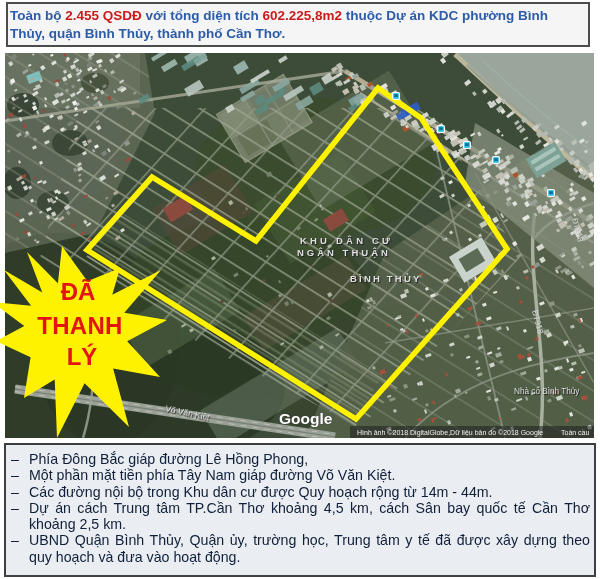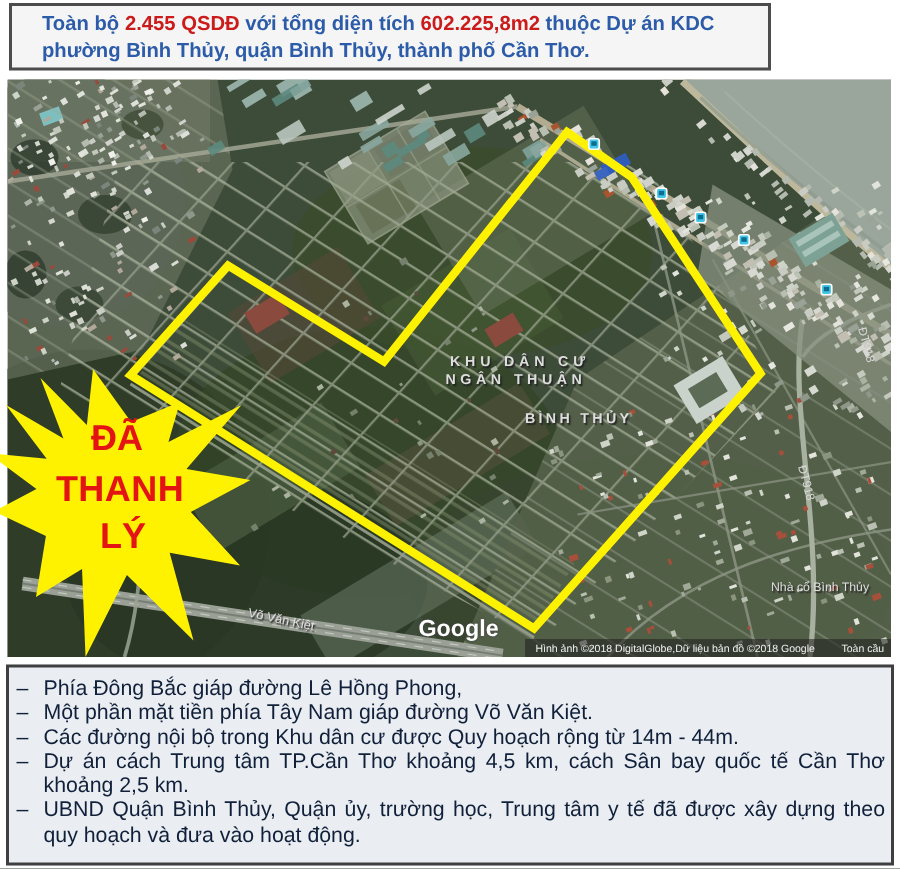--- a/index.html
+++ b/index.html
@@ -5,21 +5,21 @@
   html,body { margin:0; padding:0; }
   body { width:600px; height:579px; position:relative; background:#ffffff;
          font-family:"Liberation Sans", sans-serif; overflow:hidden; }
   .abs { position:absolute; }
   .fitem { position:relative; padding-left:18px; text-align:justify; }
   .fitem .dash { position:absolute; left:0; top:0; }
 </style>
 </head>
 <body>
 
-<div class="abs" style="left:6px; top:2px; width:508px; height:45px; box-sizing:border-box; background:#f5f5f5; border:2px solid #4c4c4c; padding:3px 4px 0 20px; font-size:13.5px; font-weight:bold; line-height:18px; color:#2c5ca9;">
+<div class="abs" style="left:6px; top:2px; width:584px; height:45px; box-sizing:border-box; background:#f5f5f5; border:2px solid #4c4c4c; padding:3px 4px 0 2px; font-size:13.5px; font-weight:bold; line-height:18px; color:#2c5ca9;">
 
 Toàn bộ <span style="color:#cb1b1b;">2.455 QSDĐ</span> với tổng diện tích <span style="color:#cb1b1b;">602.225,8m2</span> thuộc Dự án KDC phường Bình Thủy, quận Bình Thủy, thành phố Cần Thơ.
 </div>
 
 <div class="abs" style="left:5px; top:53px; width:591px; height:385px;">
 <svg width="589" height="385" viewBox="0 0 589 385" xmlns="http://www.w3.org/2000/svg">
 <defs>
   <clipPath id="mapclip">
           <rect x="0" y="0" width="589" height="385"></rect>
         </clipPath>

